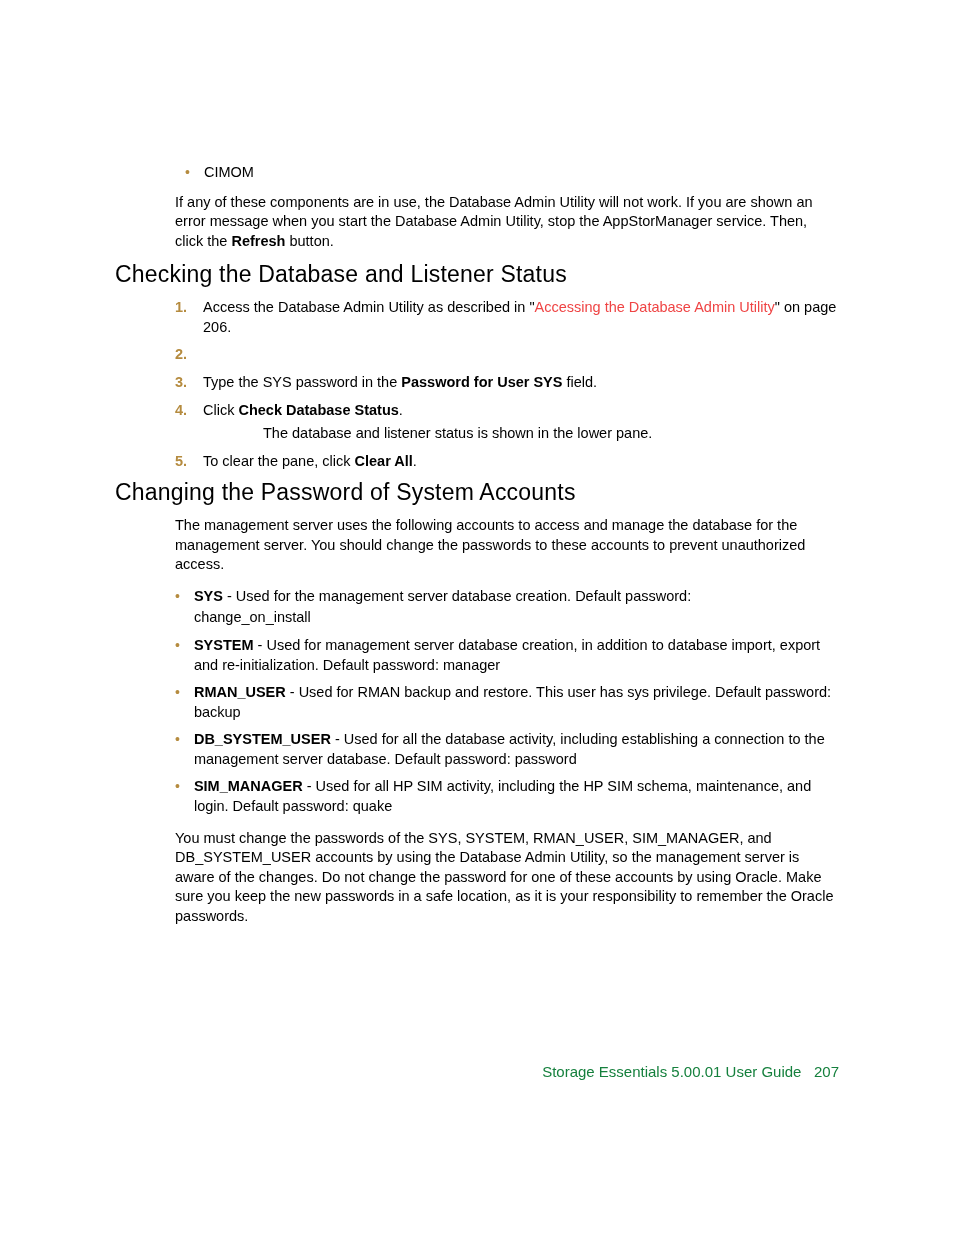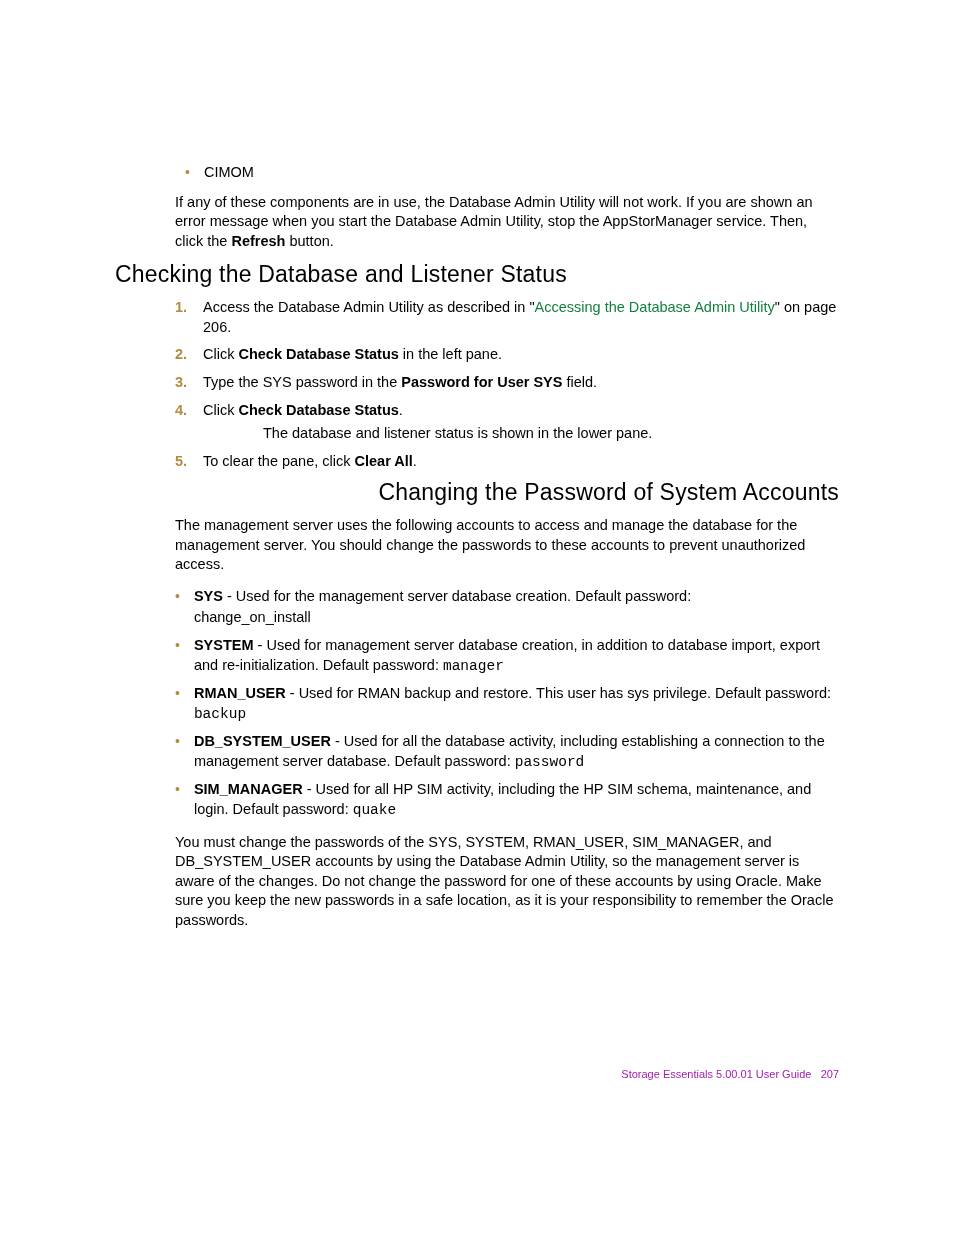--- a/index.html
+++ b/index.html
@@ -47,21 +47,21 @@
   }
   h2.section {
     font-family: Arial, Helvetica, sans-serif;
     font-weight: 300;
     color: #000000;
     font-size: 23px;
     margin-top: 8px;
     margin-bottom: 10px;
     letter-spacing: 0.2px;
   }
-  .section-gap { margin-top: 32px; text-align: right; }
+  .section-gap { margin-top: 32px; }
   .ol-list {
     margin-left: 60px;
   }
   .ol-item {
     display: flex;
     align-items: flex-start;
     margin-bottom: 8px;
     font-size: 14.5px;
     line-height: 1.35;
   }
@@ -73,29 +73,29 @@
     margin-right: 6px;
     flex-shrink: 0;
   }
   .ol-sub {
     margin-left: 88px;
     font-size: 14.5px;
     line-height: 1.35;
     margin-bottom: 8px;
     margin-top: -4px;
   }
-  .link { color: #15803d; }
+  .link { color: #ef4444; }
   .bold { font-weight: bold; }
-  .mono { font-family: Liberation Mono, monospace; font-size: 14.5px; }
+  .mono { font-family: Liberation Sans, sans-serif; font-size: 14.5px; }
   .footer {
     position: absolute;
     bottom: 155px;
     right: 115px;
-    font-size: 11px;
-    color: #a21caf;
+    font-size: 15px;
+    color: #15803d;
   }
   .ul2 {
     margin-left: 60px;
   }
   .ul2-item {
     display: flex;
     align-items: flex-start;
     margin-bottom: 8px;
     font-size: 14.5px;
     line-height: 1.35;
@@ -135,23 +135,20 @@
 
   <div class="ol-list">
     <div class="ol-item">
       <span class="ol-num">1.</span>
       <span>
         <span>Access the Database Admin Utility as described in "</span><span class="link">Accessing the Database Admin Utility</span><span>" on page 206.</span>
       </span>
     </div>
     <div class="ol-item">
       <span class="ol-num">2.</span>
-      <span>
-        <span>Click </span><span class="bold">Check Database Status</span><span> in the left pane.</span>
-      </span>
     </div>
     <div class="ol-item">
       <span class="ol-num">3.</span>
       <span>
         <span>Type the SYS password in the </span><span class="bold">Password for User SYS</span><span> field.</span>
       </span>
     </div>
     <div class="ol-item">
       <span class="ol-num">4.</span>
       <span>

